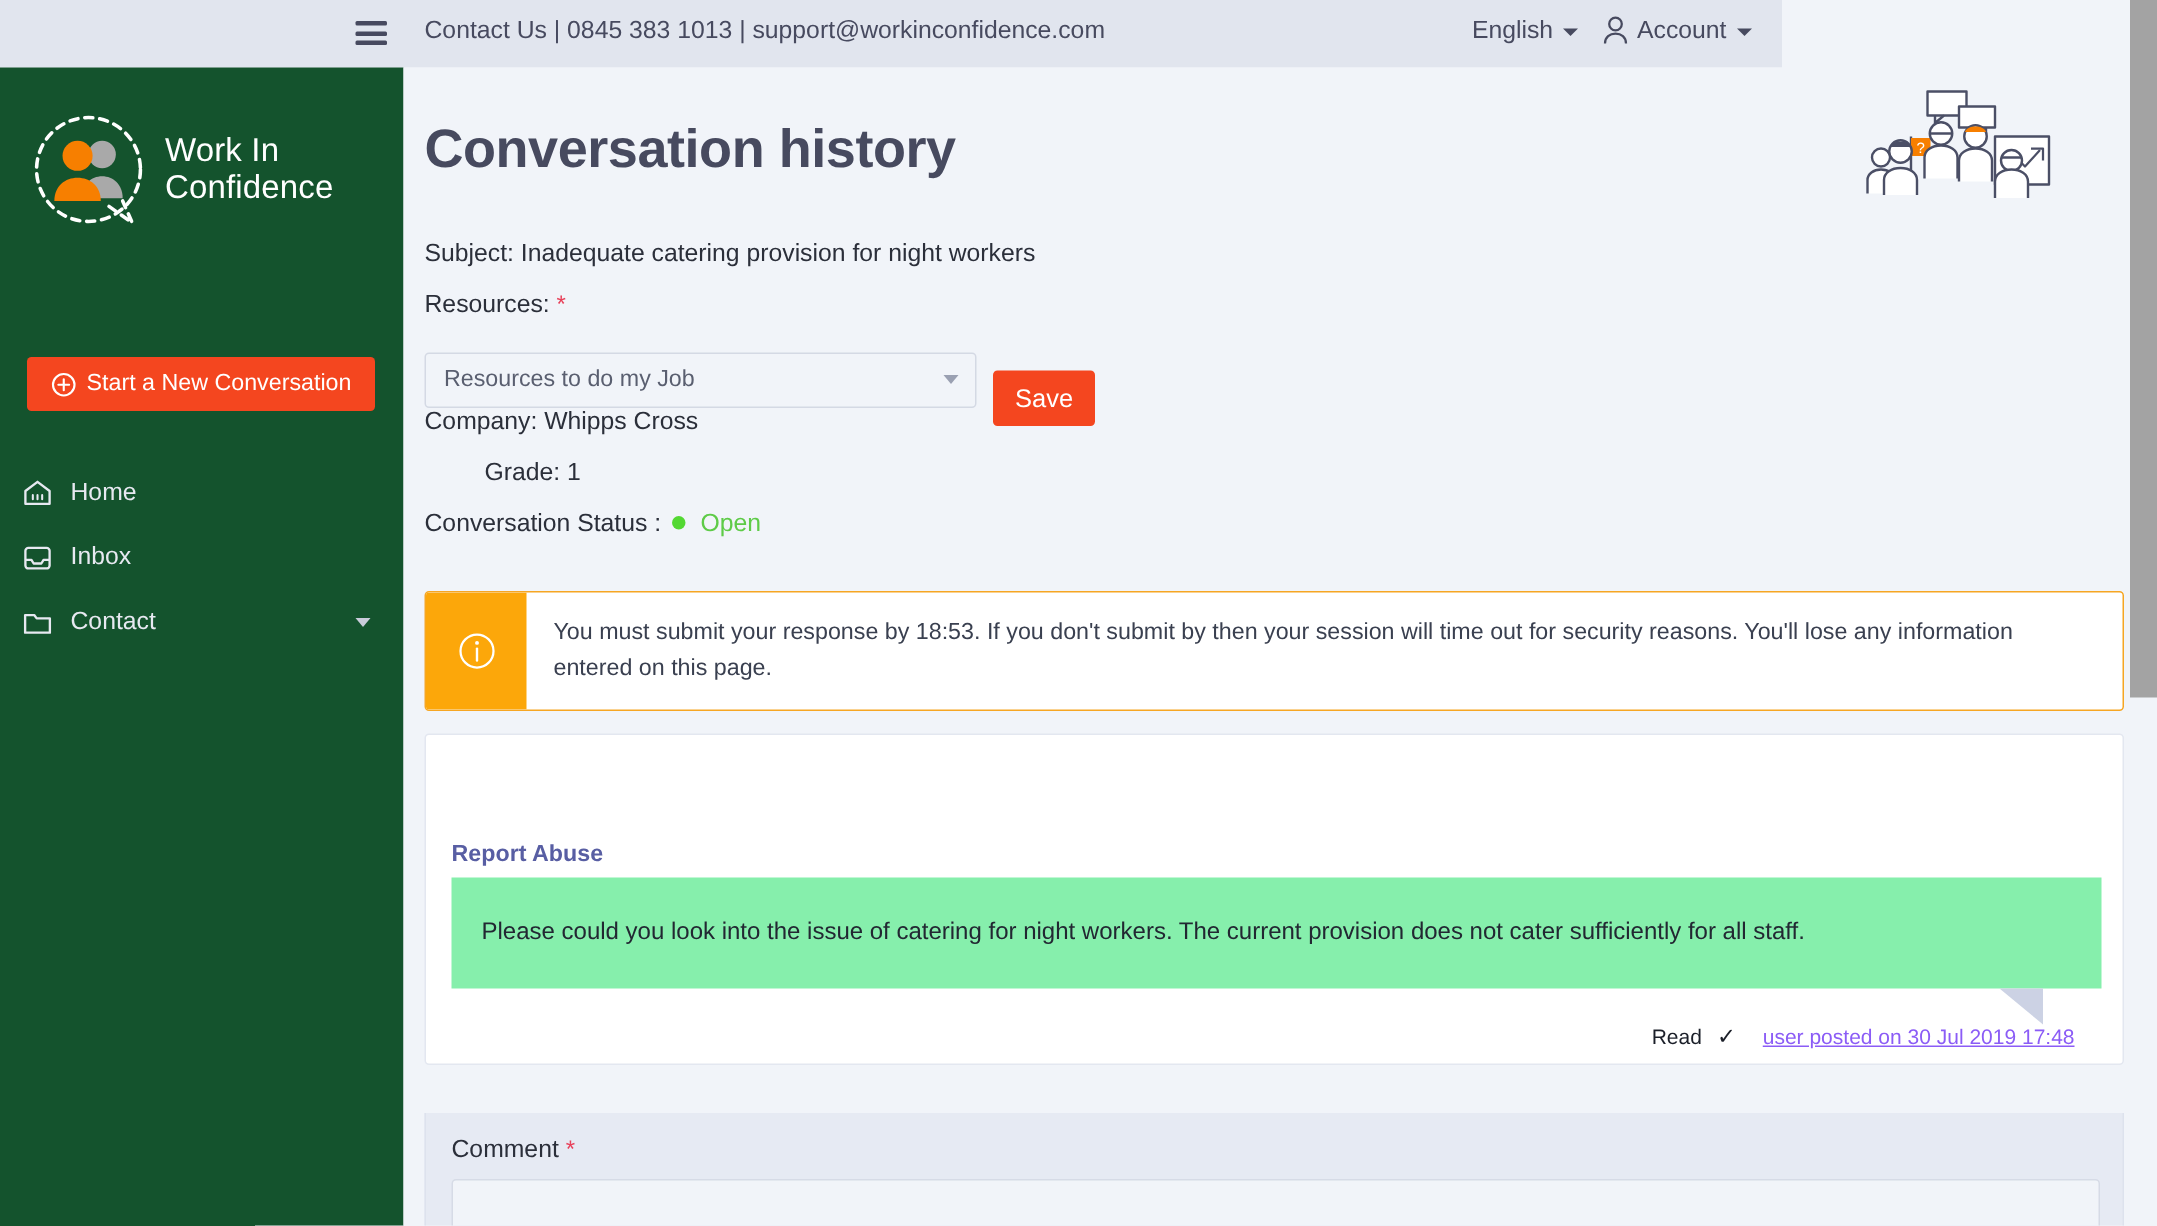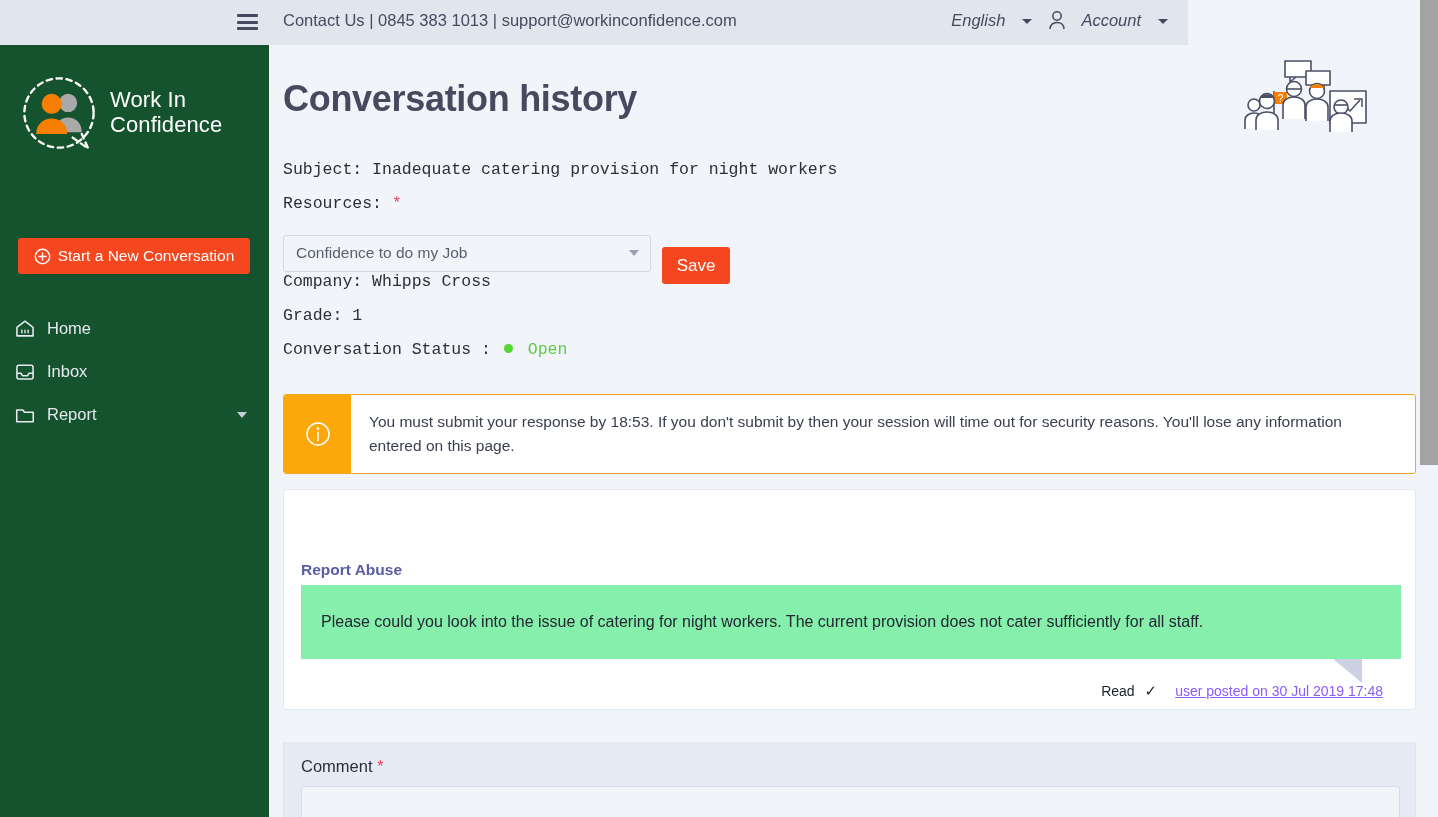--- a/index.html
+++ b/index.html
@@ -53,24 +53,23 @@
     top: 10px;
     display: flex;
     align-items: center;
     gap: 16px;
     font-size: 16.5px;
     color: #474a5f;
   }
   .tb-item {
     display: flex;
     align-items: center;
-    gap: 15px;
+    gap: 5px;
     cursor: pointer;
     white-space: nowrap;
-    font-style: italic;
   }
   .caret {
     width: 0; height: 0;
     border-left: 5px solid transparent;
     border-right: 5px solid transparent;
     border-top: 5px solid #474a5f;
     margin-left: 2px;
     margin-top: 3px;
   }
   .user-glyph { width: 18px; height: 20px; display:block; }
@@ -160,26 +159,25 @@
     position: absolute;
     top: 12px; right: 48px;
     width: 132px; height: 80px;
   }
   .meta-line {
     position: absolute;
     left: 14px;
     font-size: 16.5px;
     color: #2b2f3a;
     white-space: nowrap;
-    font-family: Liberation Mono, monospace;
   }
   .l-subject { top: 115px; }
   .l-category { top: 149px; }
   .l-company { top: 227px; }
-  .l-grade { top: 261px; }
+  .l-grade { top: 261px; margin-left: 40px; }
   .l-status { top: 295px; }
   .req-star { color: #e8415a; font-size: 16px; }
   .status-dot {
     display: inline-block;
     width: 9px; height: 9px;
     border-radius: 50%;
     background: #53d833;
     margin: 0 5px 0 3px;
     vertical-align: 1px;
   }
@@ -416,21 +414,21 @@
         <rect x="3.2" y="4.6" width="17.6" height="15" rx="2.2" fill="none" stroke="#e7e9f1" stroke-width="1.7"></rect>
         <path d="M3.2 13.4h4.4l1.6 2.6h5.6l1.6-2.6h4.4" fill="none" stroke="#e7e9f1" stroke-width="1.7" stroke-linejoin="round"></path>
       </svg>
       <span>Inbox</span>
     </div>
 
     <div class="nav-item">
       <svg class="ni-icon" viewBox="0 0 24 24">
         <path d="M3 6.6h6.6l1.8 2.4h9.6v10.4H3z" fill="none" stroke="#e7e9f1" stroke-width="1.7" stroke-linejoin="round"></path>
       </svg>
-      <span>Report</span>
+      <span>Contact</span>
       <span class="nav-chevron"></span>
     </div>
 
   </div>
 </div>
 
 <div class="main">
 
   <h1 class="page-title">Conversation history</h1>
 
@@ -473,21 +471,21 @@
 
   <div class="meta-line l-subject">Subject: Inadequate catering provision for night workers</div>
 
   <div class="meta-line l-category">
     <span>Resources:</span>
     <span class="req-star">*</span>
   </div>
 
   <div class="select-row">
     <div class="cat-select">
-      <span>Confidence to do my Job</span>
+      <span>Resources to do my Job</span>
       <span class="sel-caret"></span>
     </div>
     <button class="save-btn">Save</button>
   </div>
 
   <div class="meta-line l-company">Company: Whipps Cross</div>
   <div class="meta-line l-grade">Grade: 1</div>
   <div class="meta-line l-status">
     <span>Conversation Status :</span>
     <span class="status-dot"></span>

